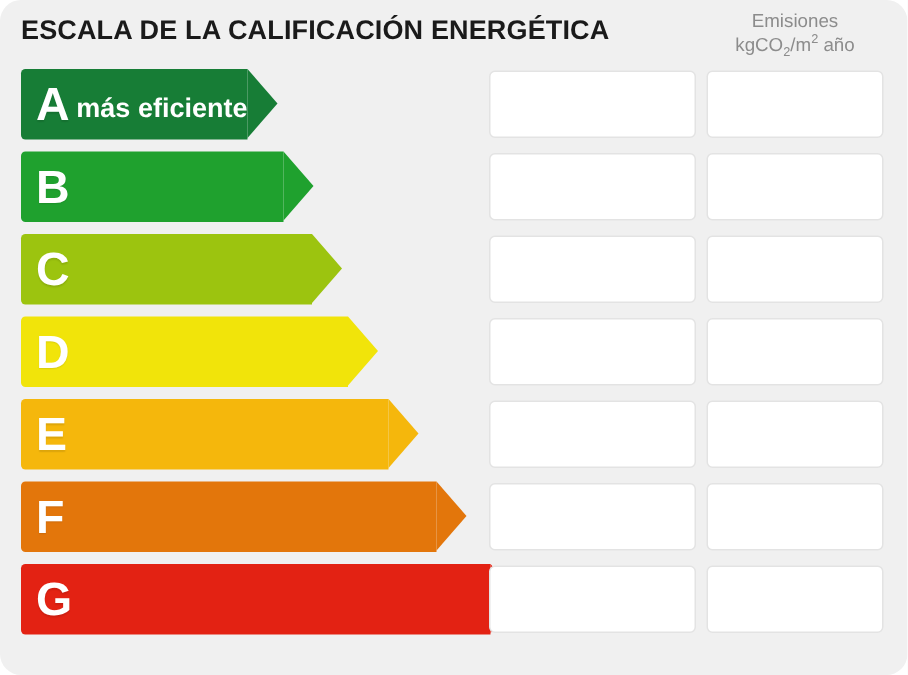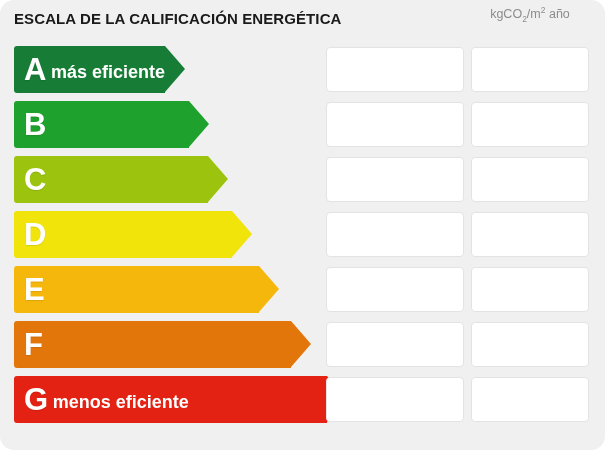--- a/index.html
+++ b/index.html
@@ -26,21 +26,21 @@
   .header {
     position: absolute;
     left: 0; top: 0;
     width: 605px;
     height: 46px;
   }
   .scale-title {
     position: absolute;
     left: 14px;
     top: 10px;
-    font-size: 15px;
+    font-size: 18px;
     font-weight: bold;
     letter-spacing: 0.1px;
     color: #1a1a1a;
     font-family: "Liberation Sans", sans-serif;
     white-space: nowrap;
   }
   .col-head {
     position: absolute;
     top: 6px;
     text-align: center;
@@ -135,20 +135,21 @@
 </head>
 <body>
 
 <div class="scale-card">
 
   <div class="header">
     <div class="scale-title">ESCALA DE LA CALIFICACIÓN ENERGÉTICA</div>
 
 
     <div class="col-head" id="head-emisiones">
+      <span class="l1">Emisiones</span>
       <span class="l2"><span>kgCO</span><sub>2</sub><span>/m</span><sup>2</sup><span> año</span></span>
     </div>
   </div>
 
   <div class="rows" id="rows-container">
       <div class="row">
         <div class="band" style="background: rgb(23, 125, 54); width: 151px;">
           <span class="band-letter">A</span>
           <span class="band-note">más eficiente</span>
         </div>
@@ -216,21 +217,20 @@
         <div class="val-box val-consumo">
           <span class="val-text"></span>
         </div>
         <div class="val-box val-emisiones">
           <span class="val-text"></span>
         </div>
       </div>
       <div class="row">
         <div class="band" style="background: rgb(227, 34, 19); width: 313px;">
           <span class="band-letter">G</span>
-          <span class="band-note">menos eficiente</span>
         </div>
         <div class="band-tip" style="left: 327px; border-left: 20px solid rgb(227, 34, 19);"></div>
         <div class="val-box val-consumo">
           <span class="val-text"></span>
         </div>
         <div class="val-box val-emisiones">
           <span class="val-text"></span>
         </div>
       </div>
     </div>

